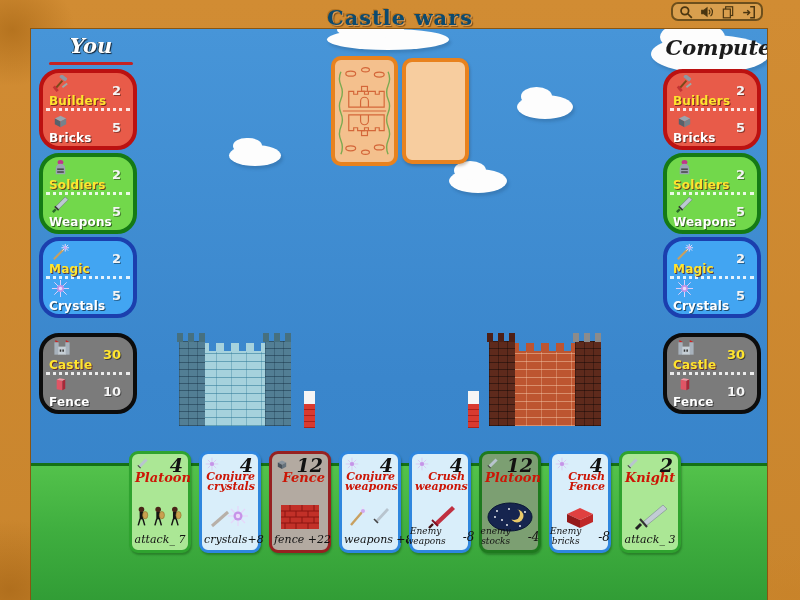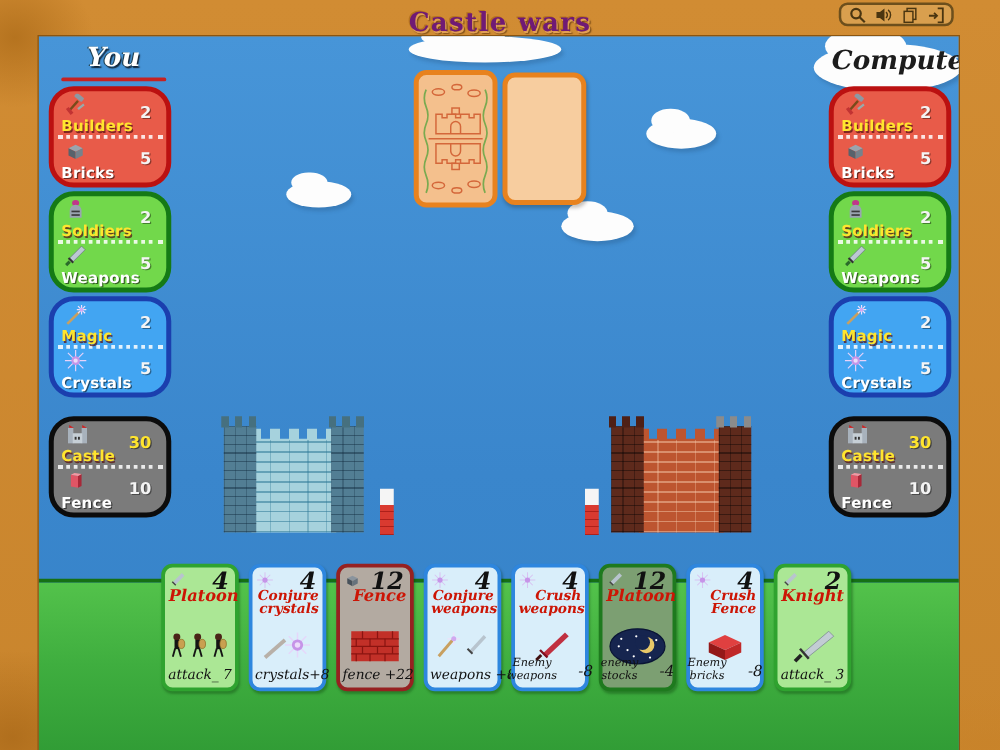--- a/index.html
+++ b/index.html
@@ -11,21 +11,21 @@
       radial-gradient(90px 80px at 12px 30px, #b5731f, rgba(181,115,31,0) 70%),
       radial-gradient(120px 100px at 10px 590px, rgba(170,105,25,.8), rgba(170,105,25,0) 70%),
       radial-gradient(140px 60px at 790px 595px, rgba(200,130,40,.6), rgba(200,130,40,0) 70%),
       linear-gradient(180deg, #d18c33, #c9852d);
   }
 
   
   .title {
     position:absolute; top:5px; left:0; width:800px; text-align:center;
     font-family:"DejaVu Serif", serif; font-weight:bold; font-size:21px;
-    letter-spacing:1px; color:#701a75;
+    letter-spacing:1px; color:#0c4a6e;
     text-shadow: 1px 1px 0 #e2a056, 2px 2px 1px rgba(60,30,0,.55), -1px -1px 0 #b5731f;
   }
   .toolbar {
     position:absolute; top:2px; left:671px; width:92px; height:19px;
     border:2px solid #6d4f1c; border-radius:7px; background:#d99f4e;
     display:flex; align-items:center; justify-content:space-around; padding:0 2px;
   }
   .toolbar svg { width:14px; height:14px; display:block; }
 
   

